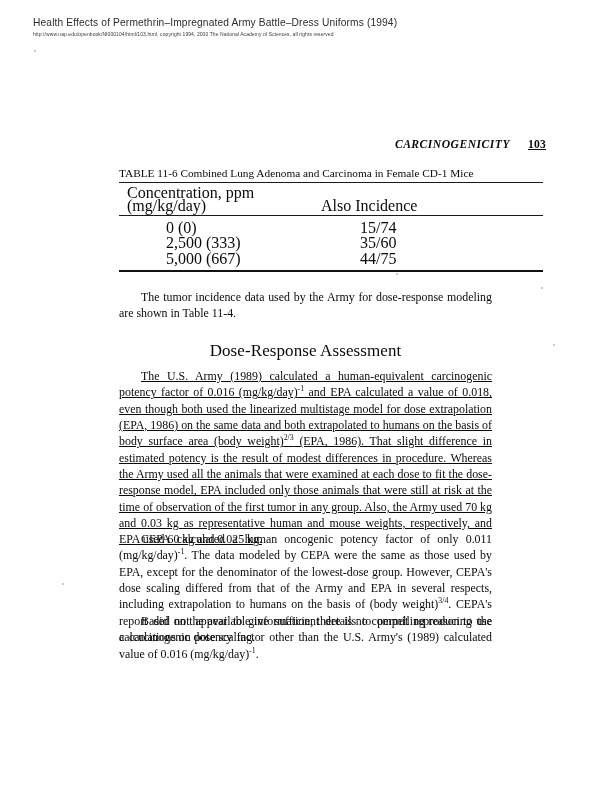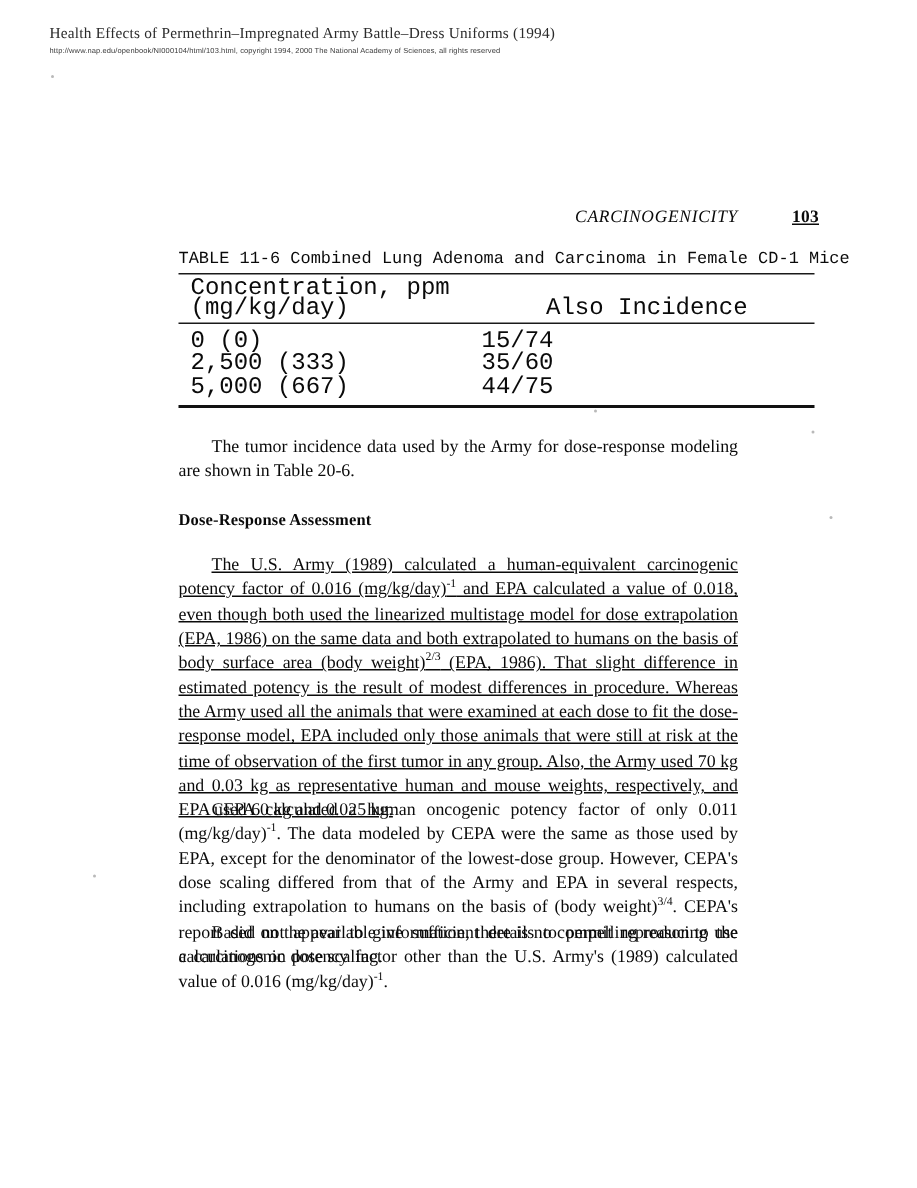--- a/index.html
+++ b/index.html
@@ -17,21 +17,21 @@
   }
 
   
   .scan-header {
     position: absolute;
     left: 33px;
     top: 17px;
     width: 540px;
   }
   .scan-title {
-    font-family: Liberation Serif, serif;
+    font-family: Liberation Sans, sans-serif;
     font-size: 10.2px;
     letter-spacing: 0.15px;
     color: #2b2b2b;
     white-space: nowrap;
     line-height: 12px;
   }
   .scan-url {
     font-family: "Liberation Sans", "DejaVu Sans", sans-serif;
     font-size: 4.9px;
     letter-spacing: 0.08px;
@@ -56,66 +56,65 @@
     top: 138px;
     left: 0;
     width: 546px;
     text-align: right;
     font-size: 11.6px;
     line-height: 14px;
     white-space: nowrap;
   }
   .running-head .rh-label {
     font-style: italic;
-    font-weight: 400;
+    font-weight: 700;
     letter-spacing: 0.5px;
   }
   .running-head .rh-folio {
     font-weight: 700;
-    margin-left: 36px;
+    margin-left: 18px;
     font-style: normal;
     letter-spacing: 0.2px;
     text-decoration: underline;
   }
 
   
   .table-block {
     position: absolute;
     left: 119px;
     top: 166px;
     width: 424px;
-    font-family: Liberation Mono, monospace;
   }
   .table-caption {
     font-size: 11.3px;
     line-height: 14px;
     white-space: nowrap;
     padding-bottom: 2px;
   }
   .rule-thin {
     height: 1px;
     background: #1a1a1a;
     width: 100%;
   }
   .rule-thick {
     height: 2px;
     background: #111111;
     width: 100%;
   }
   .thead-cells {
     display: flex;
     padding: 3px 0 2px 8px;
-    gap: 43px;
   }
   .thead-cells .col-a { width: 194px; line-height: 13.4px; }
   .thead-cells .col-b { line-height: 13.4px; padding-top: 13.4px; }
   .head-line2 { display: block; }
 
   .tbody-rows {
     padding: 4px 0 4px 8px;
+    margin-left: 39px;
   }
   .trow {
     display: flex;
     line-height: 15.4px;
   }
   .trow .col-a { width: 194px; }
   .trow .col-b { }
 
   
   .prose {
@@ -133,22 +132,23 @@
     text-indent: 22px;
   }
 
   .para-tumor { top: 289px; }
 
   .section-head {
     position: absolute;
     left: 119px;
     top: 341px;
     width: 373px;
-    font-weight: 700;
-    font-size: 11px;
+    text-align: center;
+    font-weight: 400;
+    font-size: 17px;
     letter-spacing: 0.1px;
   }
 
   .para-block-1 { top: 368px; text-decoration: underline; }
   .para-block-2 { top: 531px; }
   .para-block-3 { top: 613px; }
 
   sup {
     font-size: 0.66em;
     vertical-align: super;
@@ -202,21 +202,21 @@
       <div class="trow">
         <div class="col-a">5,000 (667)</div>
         <div class="col-b">44/75</div>
       </div>
     </div>
 
     <div class="rule-thick"></div>
   </div>
 
   <div class="prose para-tumor">
-    <p>The tumor incidence data used by the Army for dose-response modeling are shown in Table 20-6.</p>
+    <p>The tumor incidence data used by the Army for dose-response modeling are shown in Table 11-4.</p>
   </div>
 
   <div class="section-head">Dose-Response Assessment</div>
 
   <div class="prose para-block-1">
     <p><span>The U.S. Army (1989) calculated a human-equivalent carcinogenic potency factor of 0.016 (mg/kg/day)</span><sup>-1</sup><span> and EPA calculated a value of 0.018, even though both used the linearized multistage model for dose extrapolation (EPA, 1986) on the same data and both extrapolated to humans on the basis of body surface area (body weight)</span><sup>2/3</sup><span> (EPA, 1986). That slight difference in estimated potency is the result of modest differences in procedure.  Whereas the Army used all the animals that were examined at each dose to fit the dose-response model, EPA included only those animals that were still at risk at the time of observation of the first tumor in any group.  Also, the Army used 70 kg and 0.03 kg as representative human and mouse weights, respectively, and EPA used 60 kg and 0.025 kg.</span></p>
   </div>
 
   <div class="prose para-block-2">
     <p><span>CEPA calculated a human oncogenic potency factor of only 0.011 (mg/kg/day)</span><sup>-1</sup><span>.  The data modeled by CEPA were the same as those used by EPA, except for the denominator of the lowest-dose group.  However, CEPA's dose scaling differed from that of the Army and EPA in several respects, including extrapolation to humans on the basis of (body weight)</span><sup>3/4</sup><span>.  CEPA's report did not appear to give sufficient details to permit reproducing the calculations on dose scaling.</span></p>

